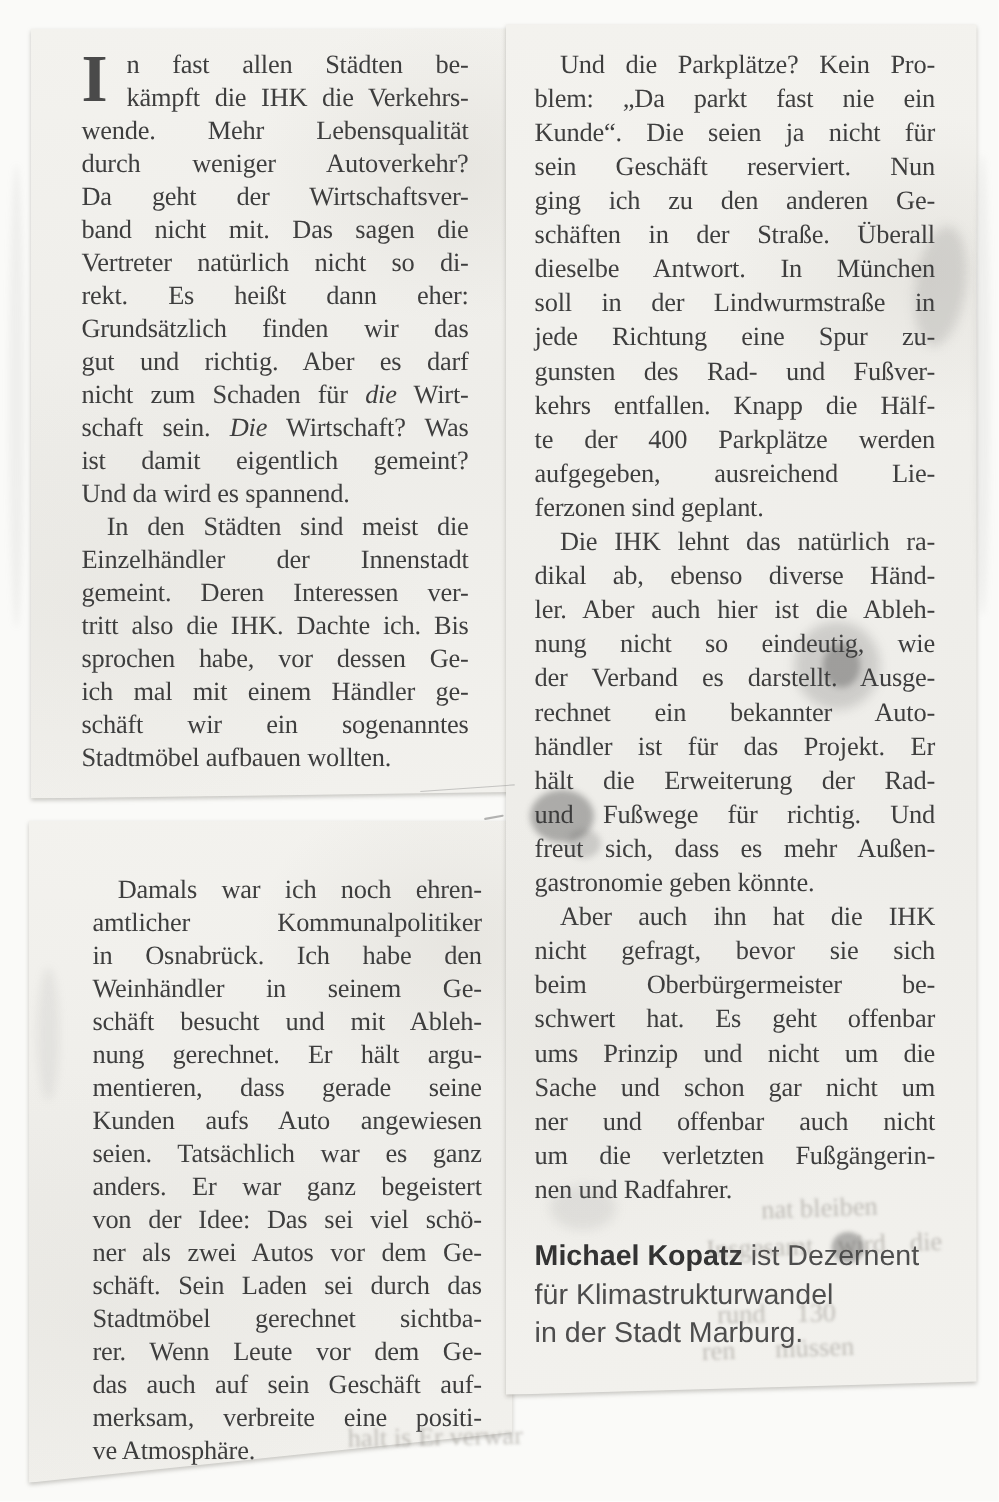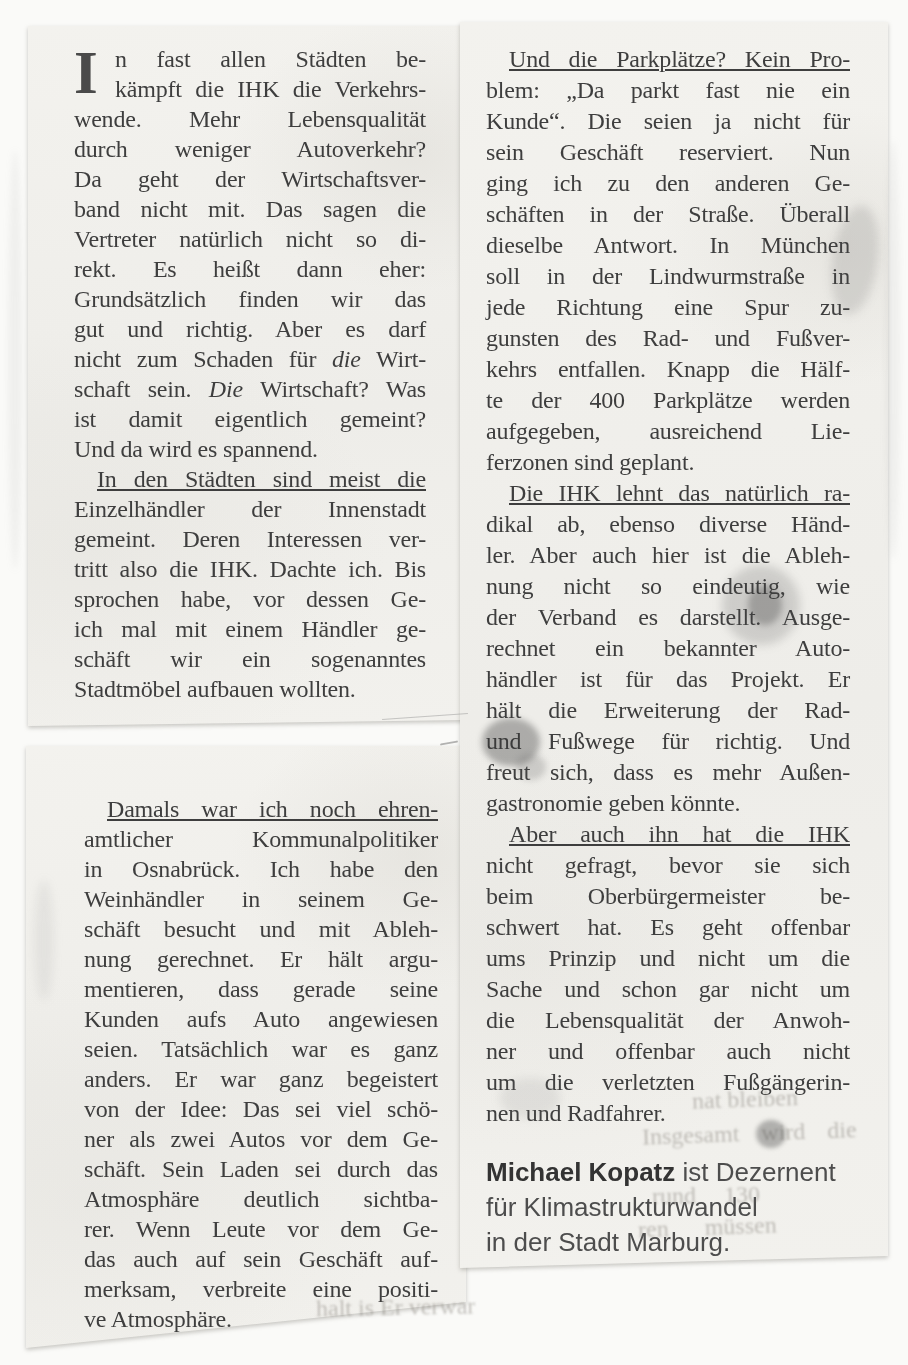--- a/index.html
+++ b/index.html
@@ -26,21 +26,21 @@
   .text-block{position:absolute;font-size:24px;color:#3e3e3e;letter-spacing:-0.2px;}
   .tb-left-a{left:74px;top:44px;width:352px;line-height:30px;}
   .tb-left-b{left:84px;top:746px;width:354px;line-height:30px;margin-top:48px;}
   .tb-right{left:486px;top:44px;width:364px;line-height:31px;}
   .para{position:relative;}
   .line{
     white-space:nowrap;
     text-align:justify;text-align-last:justify;
   }
   .line.last{text-align-last:left;}
-  .line.indent{padding-left:23px;text-decoration:underline;}
+  .line.indent{padding-left:23px;}
   .line.dcpad{padding-left:41px;}
   .dropcap{
     position:absolute;left:0;top:1px;
     font-size:61px;line-height:56px;font-weight:bold;color:#4a4a4a;
   }
   .para.bio{
     margin-top:26px;
     font-family:"Liberation Sans", sans-serif;
     font-size:26px;line-height:35px;color:#4d4d4d;letter-spacing:0;
   }
@@ -122,21 +122,21 @@
         <div class="line">Weinhändler in seinem Ge-</div>
         <div class="line">schäft besucht und mit Ableh-</div>
         <div class="line">nung gerechnet. Er hält argu-</div>
         <div class="line">mentieren, dass gerade seine</div>
         <div class="line">Kunden aufs Auto angewiesen</div>
         <div class="line">seien. Tatsächlich war es ganz</div>
         <div class="line">anders. Er war ganz begeistert</div>
         <div class="line">von der Idee: Das sei viel schö-</div>
         <div class="line">ner als zwei Autos vor dem Ge-</div>
         <div class="line">schäft. Sein Laden sei durch das</div>
-        <div class="line">Atmosphäre deutlich sichtba-</div>
+        <div class="line">Stadtmöbel gerechnet sichtba-</div>
         <div class="line">rer. Wenn Leute vor dem Ge-</div>
         <div class="line">das auch auf sein Geschäft auf-</div>
         <div class="line">merksam, verbreite eine positi-</div>
         <div class="line last">ve Atmosphäre.</div>
       </div>
     </div>
   <div class="text-block tb-right">
       <div class="para">
         <div class="line indent">Und die Parkplätze? Kein Pro-</div>
         <div class="line">blem: „Da parkt fast nie ein</div>
@@ -166,21 +166,20 @@
         <div class="line">freut sich, dass es mehr Außen-</div>
         <div class="line last">gastronomie geben könnte.</div>
       </div>
       <div class="para">
         <div class="line indent">Aber auch ihn hat die IHK</div>
         <div class="line">nicht gefragt, bevor sie sich</div>
         <div class="line">beim Oberbürgermeister be-</div>
         <div class="line">schwert hat. Es geht offenbar</div>
         <div class="line">ums Prinzip und nicht um die</div>
         <div class="line">Sache und schon gar nicht um</div>
-        <div class="line">die Lebensqualität der Anwoh-</div>
         <div class="line">ner und offenbar auch nicht</div>
         <div class="line">um die verletzten Fußgängerin-</div>
         <div class="line last">nen und Radfahrer.</div>
       </div>
       <div class="para bio">
         <div class="line"><b>Michael Kopatz</b> ist Dezernent</div>
         <div class="line">für Klimastrukturwandel</div>
         <div class="line last">in der Stadt Marburg.</div>
       </div>
     </div>

